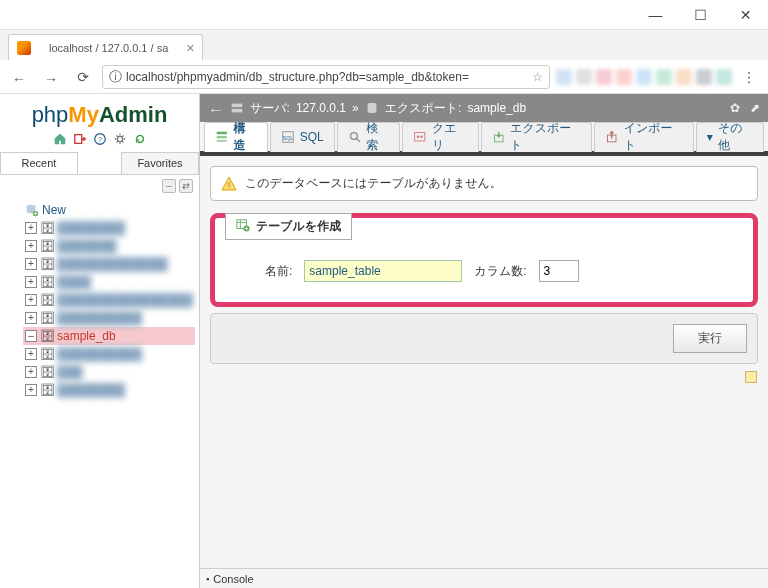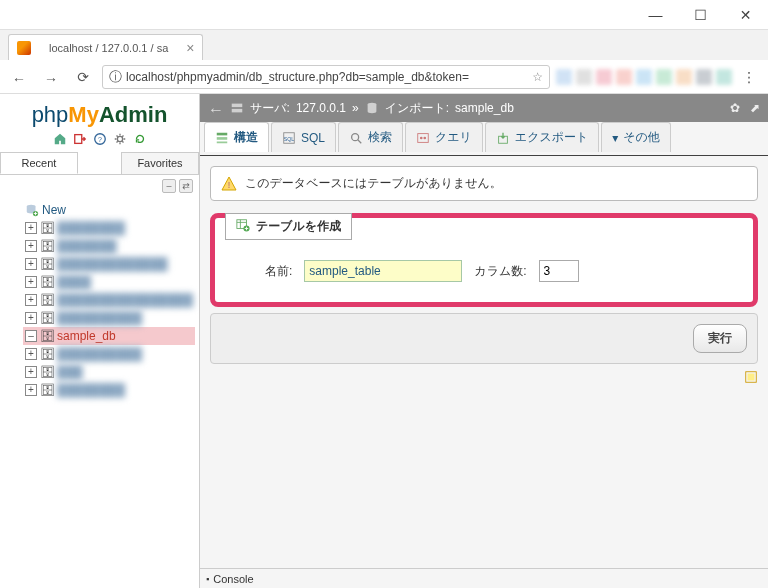--- a/index.html
+++ b/index.html
@@ -47,38 +47,38 @@
 .tree-item.blur .tree-label { filter: blur(3px); color:#8aa6c1; }
 .tree-item.selected { background: #f5c9cd; }
 .tree-item.selected .tree-label { color: #c0392b; }
 
 
 .main { flex: 1; background: #f5f5f5; display: flex; flex-direction: column; position:relative;}
 .breadcrumb { height: 28px; background: #888; color: #fff; display: flex; align-items: center; padding: 0 8px; font-size: 12px; gap:6px; position:relative;}
 .bc-ico { width:14px; height:14px; display:inline-flex; align-items:center; justify-content:center; opacity:0.85;}
 .bc-arrow { color:#ddd; font-size:16px;}
 .bc-right { position:absolute; right:6px; display:flex; gap:6px; }
-.pma-tabs { display: flex; background: #f5f5f5; border-bottom: 1px solid #404040; height: 34px; align-items: flex-start; padding: 0 4px; gap: 2px;}
+.pma-tabs { display: flex; background: #f5f5f5; border-bottom: 5px solid #404040; height: 34px; align-items: center; padding: 0 4px; gap: 2px;}
 .pma-tab { height: 30px; background: #f0f0f0; border: 1px solid #ccc; border-bottom:none; border-radius: 3px 3px 0 0; padding: 0 10px; display: flex; align-items: center; gap: 5px; font-size: 12px; color: #235a81; }
 .pma-tab.active { background: #fff; font-weight: bold; color:#235a81;}
 .pma-tab-ico { width:14px; height:14px; }
 
 .content { padding: 10px; flex:1; overflow:auto;}
 .notice { background: #fff; border: 1px solid #bbb; border-radius: 4px; padding: 8px 10px; display: flex; align-items: center; gap: 8px; margin-bottom: 12px;}
 .warn-ico { width:16px; height:16px; }
 
 .create-block { border: 5px solid #e03a6a; border-radius: 8px; background:#fff; padding:0; margin-bottom:6px; }
 .fieldset-head { display:inline-flex; align-items:center; gap:6px; border:1px solid #aaa; background:#fff; padding:4px 10px; margin:-1px 0 0 10px; position:relative; top:-4px; font-size:12px; font-weight:bold;}
 .fieldset-body { padding: 16px 18px 20px; display:flex; align-items:center; gap:12px;margin-left:32px; }
 .fld-label { font-size:12px; }
 .txt-input { border:1px solid #a6c8a6; background:#fdfdc8; padding:3px 4px; font-size:12px; width:158px; color:#235a81;}
 .num-input { border:1px solid #aaa; background:#fff; padding:3px 4px; font-size:12px; width:40px;}
 
 .action-bar { background:#eee; border:1px solid #ccc; border-radius:4px; padding:10px; display:flex; justify-content:flex-end; margin-top:4px;}
-.btn { background: linear-gradient(#fff,#e8e8e8); border:1px solid #aaa; border-radius:8px; padding:5px 14px; font-size:12px; font-weight:bold; color:#444;}
+.btn { background: linear-gradient(#fff,#e8e8e8); border:1px solid #aaa; border-radius:0; padding:5px 24px; font-size:12px; font-weight:normal; color:#444;}
 .book-ico { width:14px; height:14px; }
 
 .console-bar { position:absolute; bottom:0; left:0; right:0; height:20px; background:#f5f5f5; border-top:1px solid #ccc; display:flex; align-items:center; padding:0 6px; font-size:11px; gap:4px; color:#333;}
 .console-tri { font-size:9px; color:#333;}
 
 .blur-sq { filter: blur(2px); }
 </style>
 </head>
 <body>
 
@@ -228,21 +228,21 @@
         </span>
       <span>サーバ:</span>
       <span>127.0.0.1</span>
       <span>»</span>
       <span class="bc-ico">
           <svg viewBox="0 0 16 16">
             <ellipse cx="8" cy="4" rx="5" ry="2" fill="#ddd"></ellipse>
             <path d="M3 4v8c0 1 2.2 2 5 2s5-1 5-2V4" fill="#ddd"></path>
           </svg>
         </span>
-      <span>インポート:</span>
+      <span>エクスポート:</span>
       <span>sample_db</span>
       <div class="bc-right">
         <span class="bc-ico">✿</span>
         <span class="bc-ico">⬈</span>
       </div>
     </div>
 
     <div class="pma-tabs">
       <div class="pma-tab active">
         <span class="pma-tab-ico"><svg viewBox="0 0 16 16">
@@ -273,20 +273,27 @@
               <circle cx="10" cy="8" r="1.5" fill="#c77"></circle>
             </svg></span>
         <span>クエリ</span>
       </div>
       <div class="pma-tab">
         <span class="pma-tab-ico"><svg viewBox="0 0 16 16">
               <rect x="3" y="6" width="10" height="8" fill="none" stroke="#6a6"></rect>
               <path d="M8 2v6m-2-2l2 2 2-2" fill="none" stroke="#6a6" stroke-width="1.5"></path>
             </svg></span>
         <span>エクスポート</span>
+      </div>
+      <div class="pma-tab">
+        <span class="pma-tab-ico"><svg viewBox="0 0 16 16">
+              <rect x="3" y="6" width="10" height="8" fill="none" stroke="#a66"></rect>
+              <path d="M8 10V2m-2 2l2-2 2 2" fill="none" stroke="#a66" stroke-width="1.5"></path>
+            </svg></span>
+        <span>インポート</span>
       </div>
       <div class="pma-tab">
         <span>▾</span>
         <span>その他</span>
       </div>
     </div>
 
     <div class="content">
       <div class="notice">
         <span class="warn-ico"><svg viewBox="0 0 16 16">

